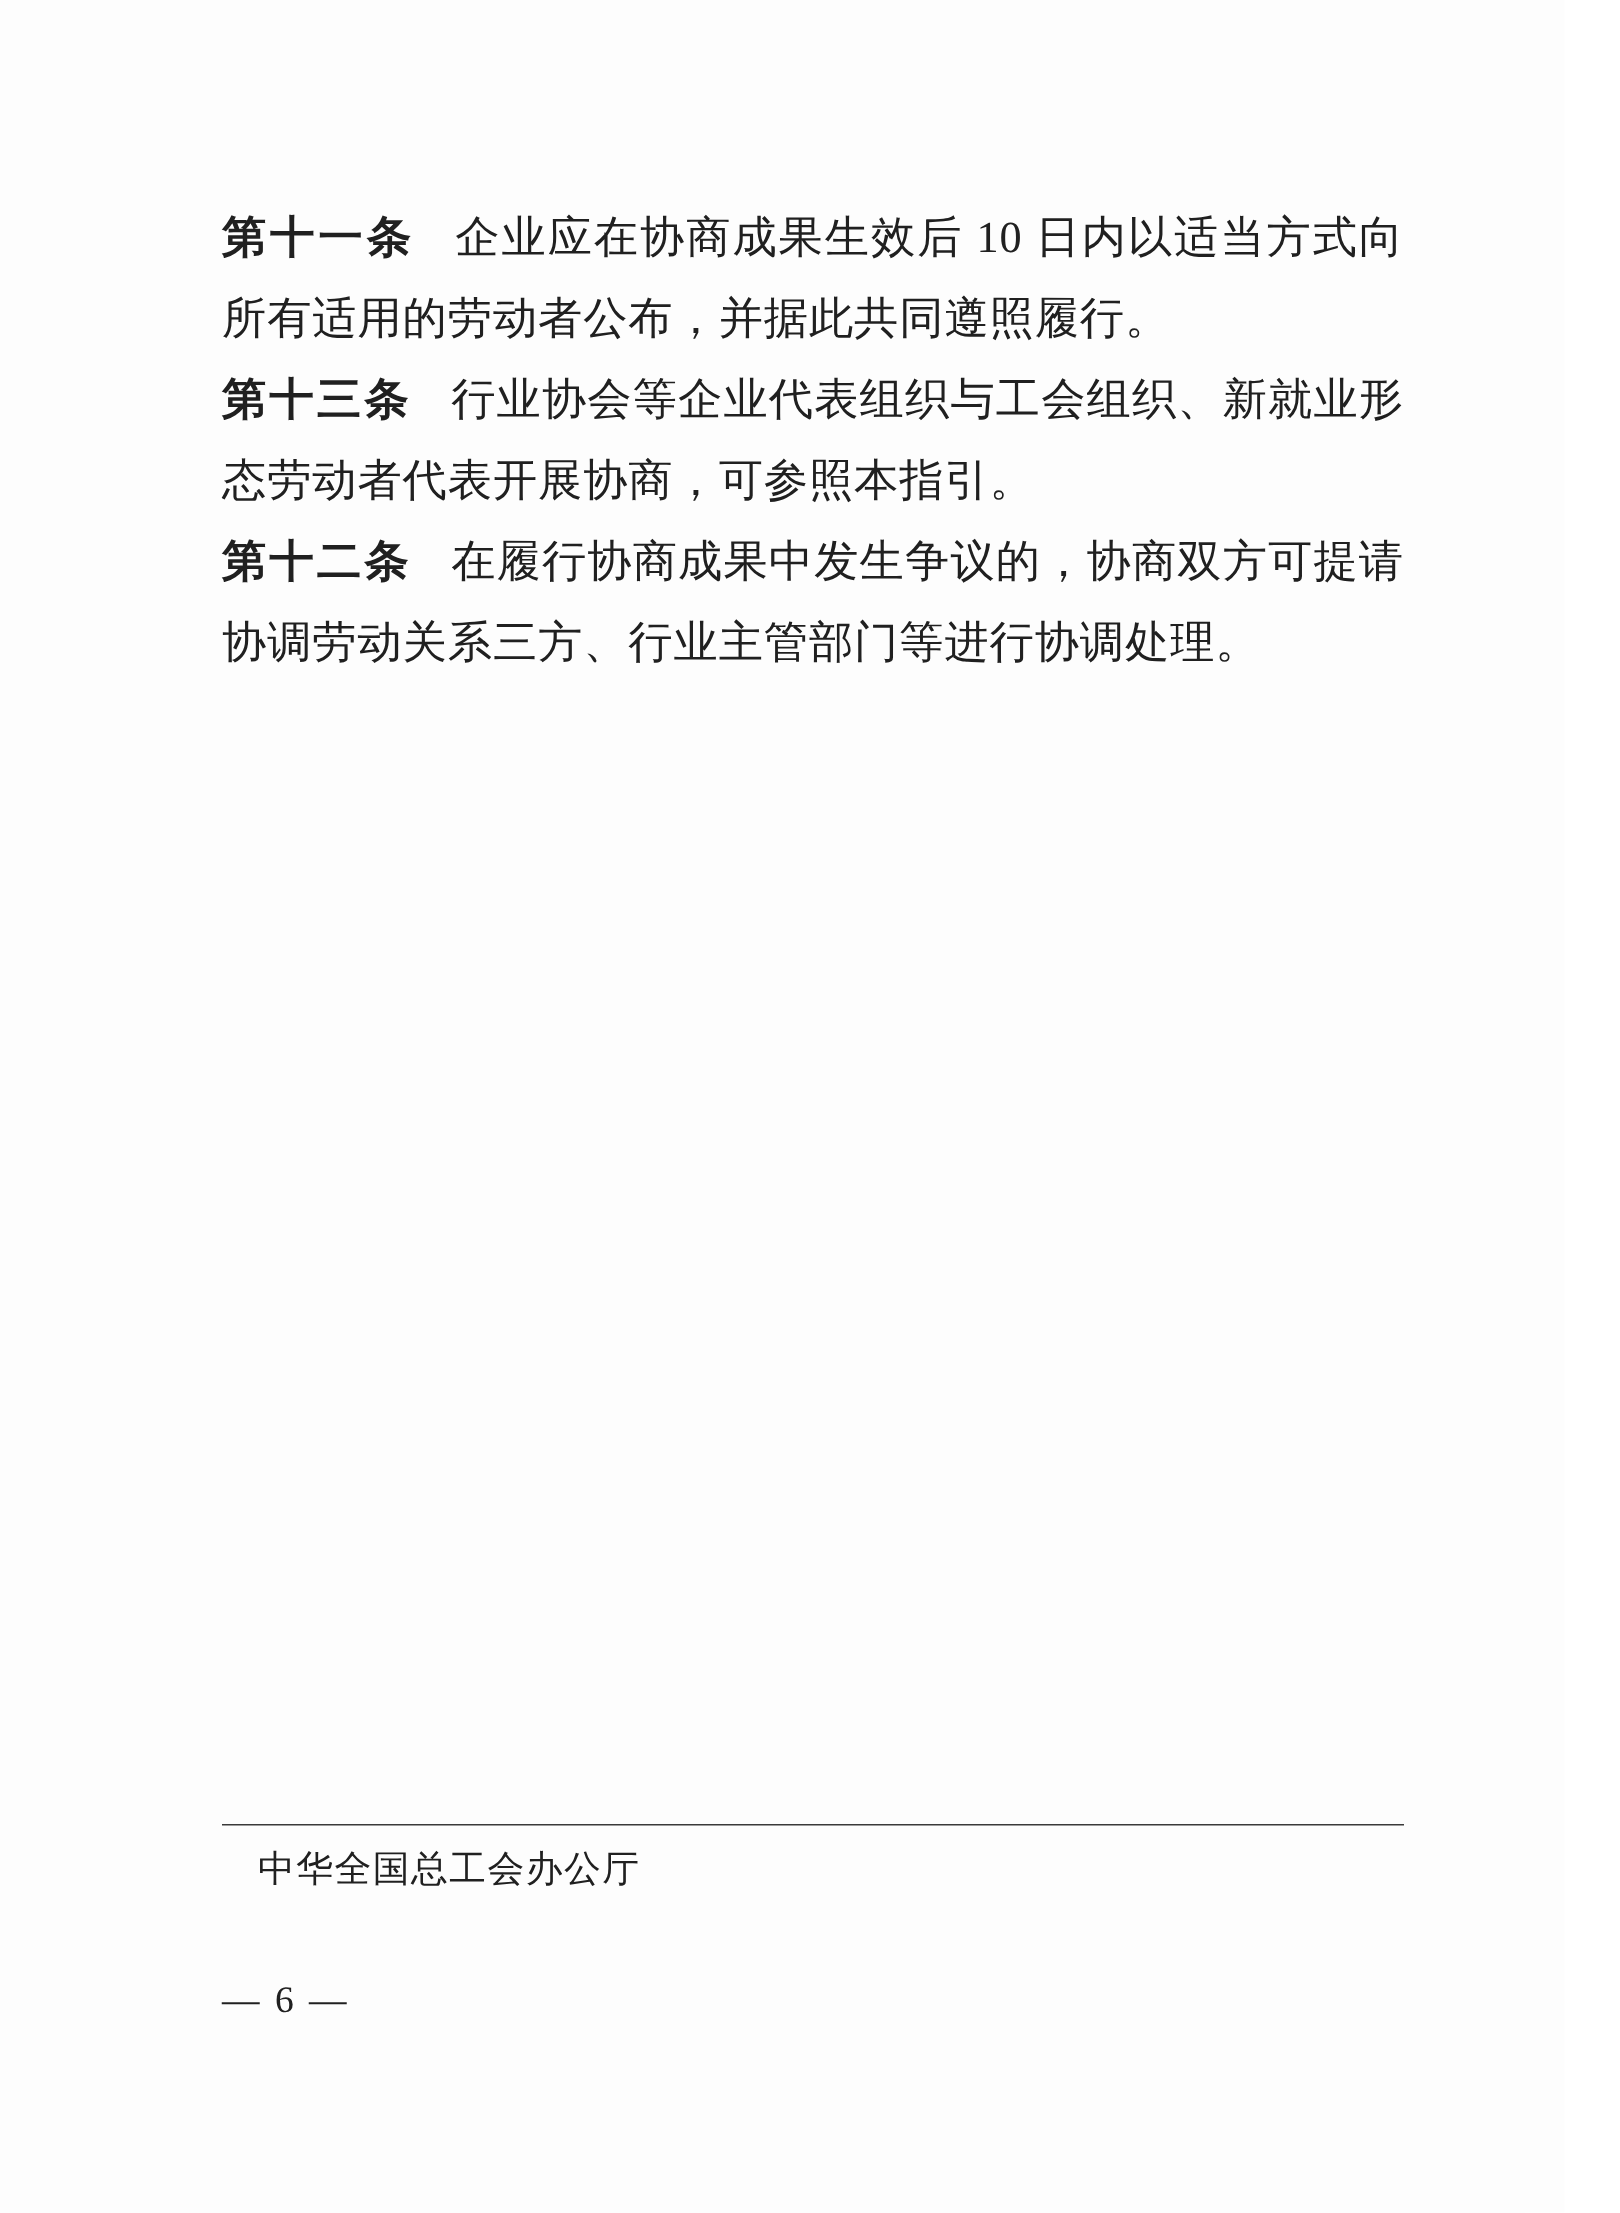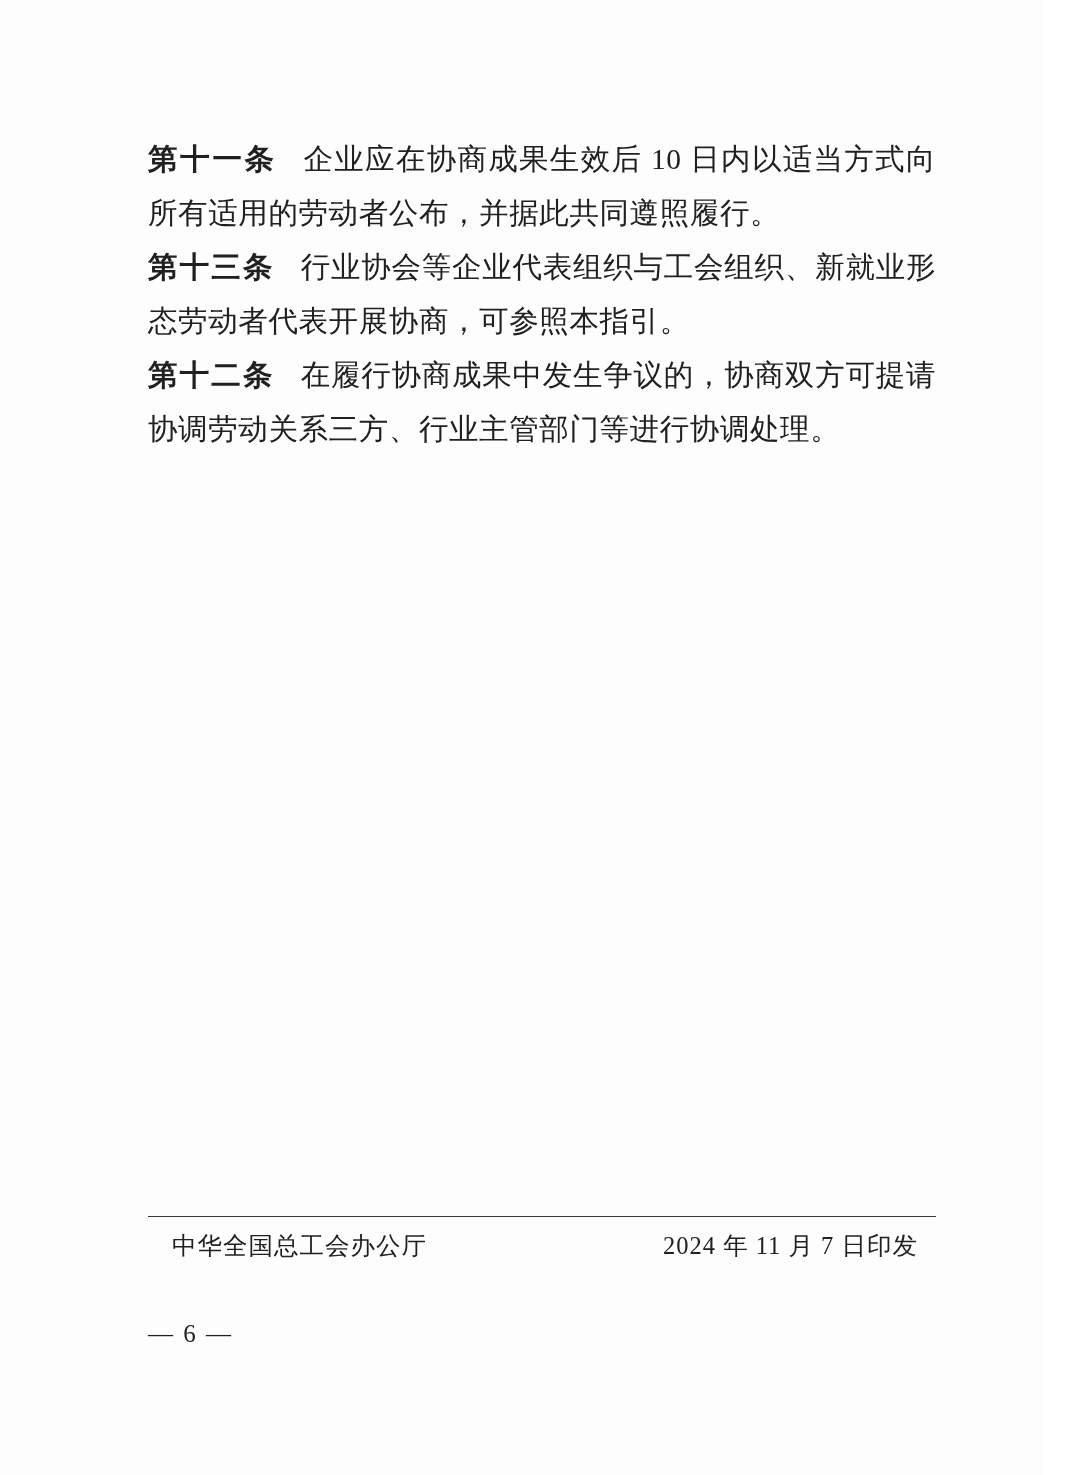--- a/index.html
+++ b/index.html
@@ -101,19 +101,18 @@
     <p class="para">
       <span class="lead">第十二条</span><span class="gap"></span><span>在履行协商成果中发生争议的，协商双方可提请协调劳动关系三方、行业主管部门等进行协调处理。</span>
     </p>
 
   </div>
 
   <div class="footer">
     <div class="footer-rule"></div>
     <div class="footer-row">
       <div class="footer-left">中华全国总工会办公厅</div>
-      <div class="footer-right">2024 年 11 月 7 日印发</div>
     </div>
   </div>
 
   <div class="page-number">— 6 —</div>
 
 </div>
 
 </body></html>

